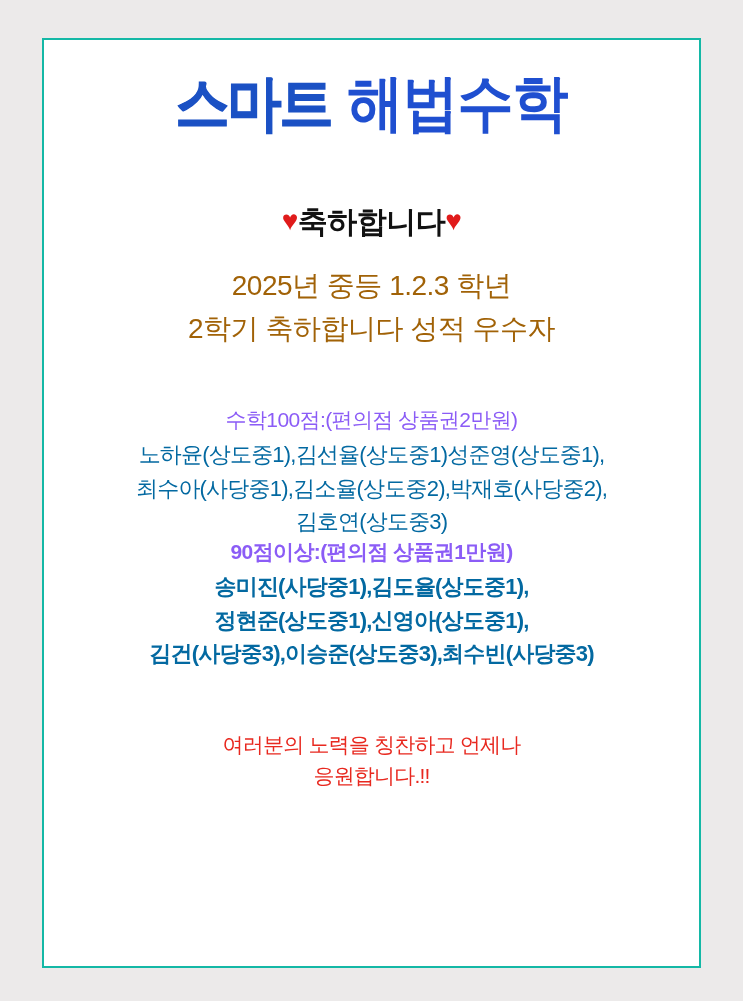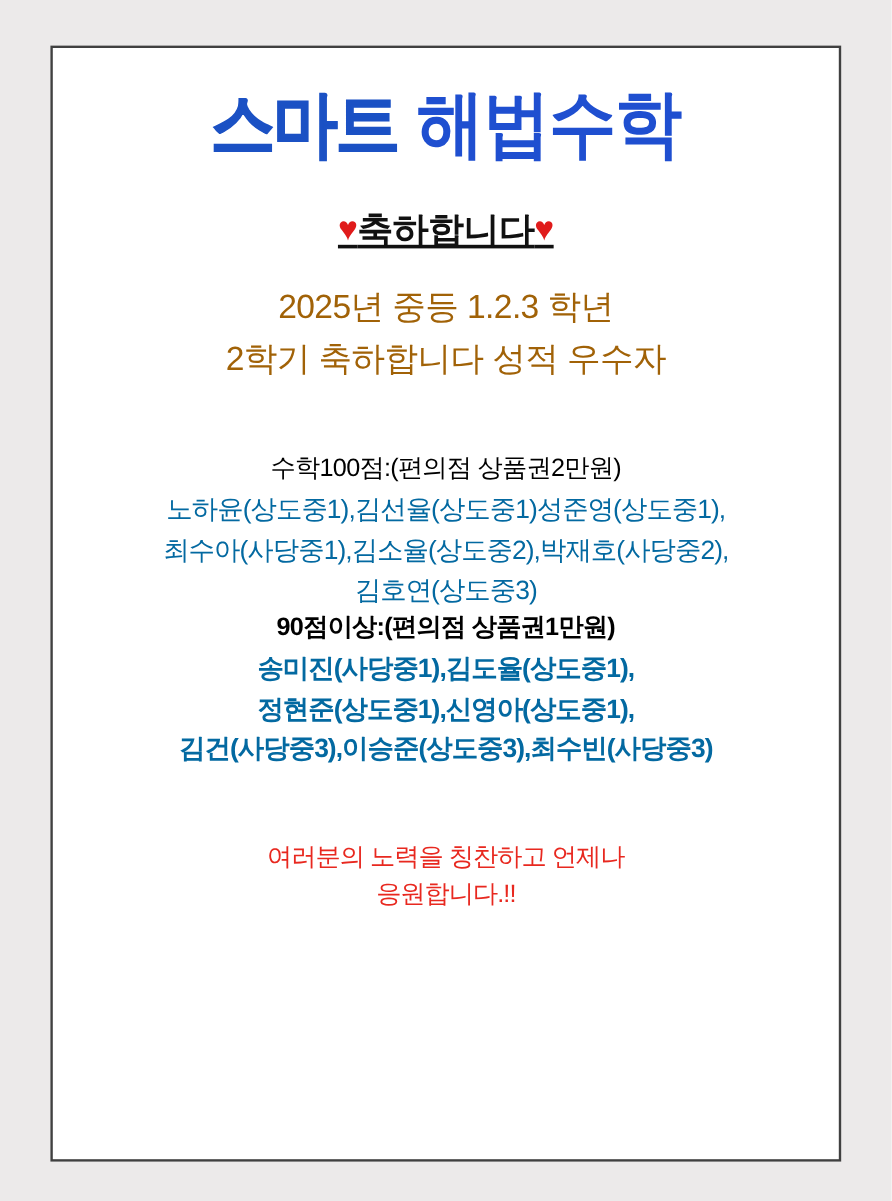--- a/index.html
+++ b/index.html
@@ -14,21 +14,21 @@
     overflow: hidden;
   }
 
   .page {
     position: absolute;
     left: 42px;
     top: 38px;
     width: 659px;
     height: 930px;
     background: #ffffff;
-    border: 2px solid #404040;
+    border: 2px solid #14b8a6;
     box-sizing: border-box;
   }
 
   .inner {
     position: absolute;
     left: 14px;
     top: 12px;
     right: 14px;
     bottom: 12px;
     text-align: center;
@@ -57,26 +57,25 @@
     font-family: "DejaVu Sans", sans-serif;
     font-size: 56px;
     font-weight: 900;
     color: #1f4fd0;
     letter-spacing: -1px;
     transform: scaleY(1.1);
   }
 
   
   .congrats {
-    margin-top: 32px;
+    margin-top: 62px;
     font-size: 30px;
     font-weight: 700;
     color: #111111;
     letter-spacing: -0.5px;
-    text-decoration: underline;
   }
   .heart {
     color: #e01b1b;
     font-size: 28px;
     vertical-align: 2px;
   }
 
   .subtitle {
     margin-top: 22px;
     font-size: 28px;
@@ -84,21 +83,21 @@
     line-height: 1.52;
     letter-spacing: -0.5px;
   }
 
   
   .award-block {
     margin-top: 56px;
   }
   .award-head {
     font-size: 21px;
-    color: #000000;
+    color: #8b5cf6;
     letter-spacing: -0.6px;
     margin-bottom: 4px;
   }
   .award-line {
     font-size: 22px;
     color: #0369a1;
     line-height: 1.52;
     letter-spacing: -0.8px;
   }
   .group-gap {

